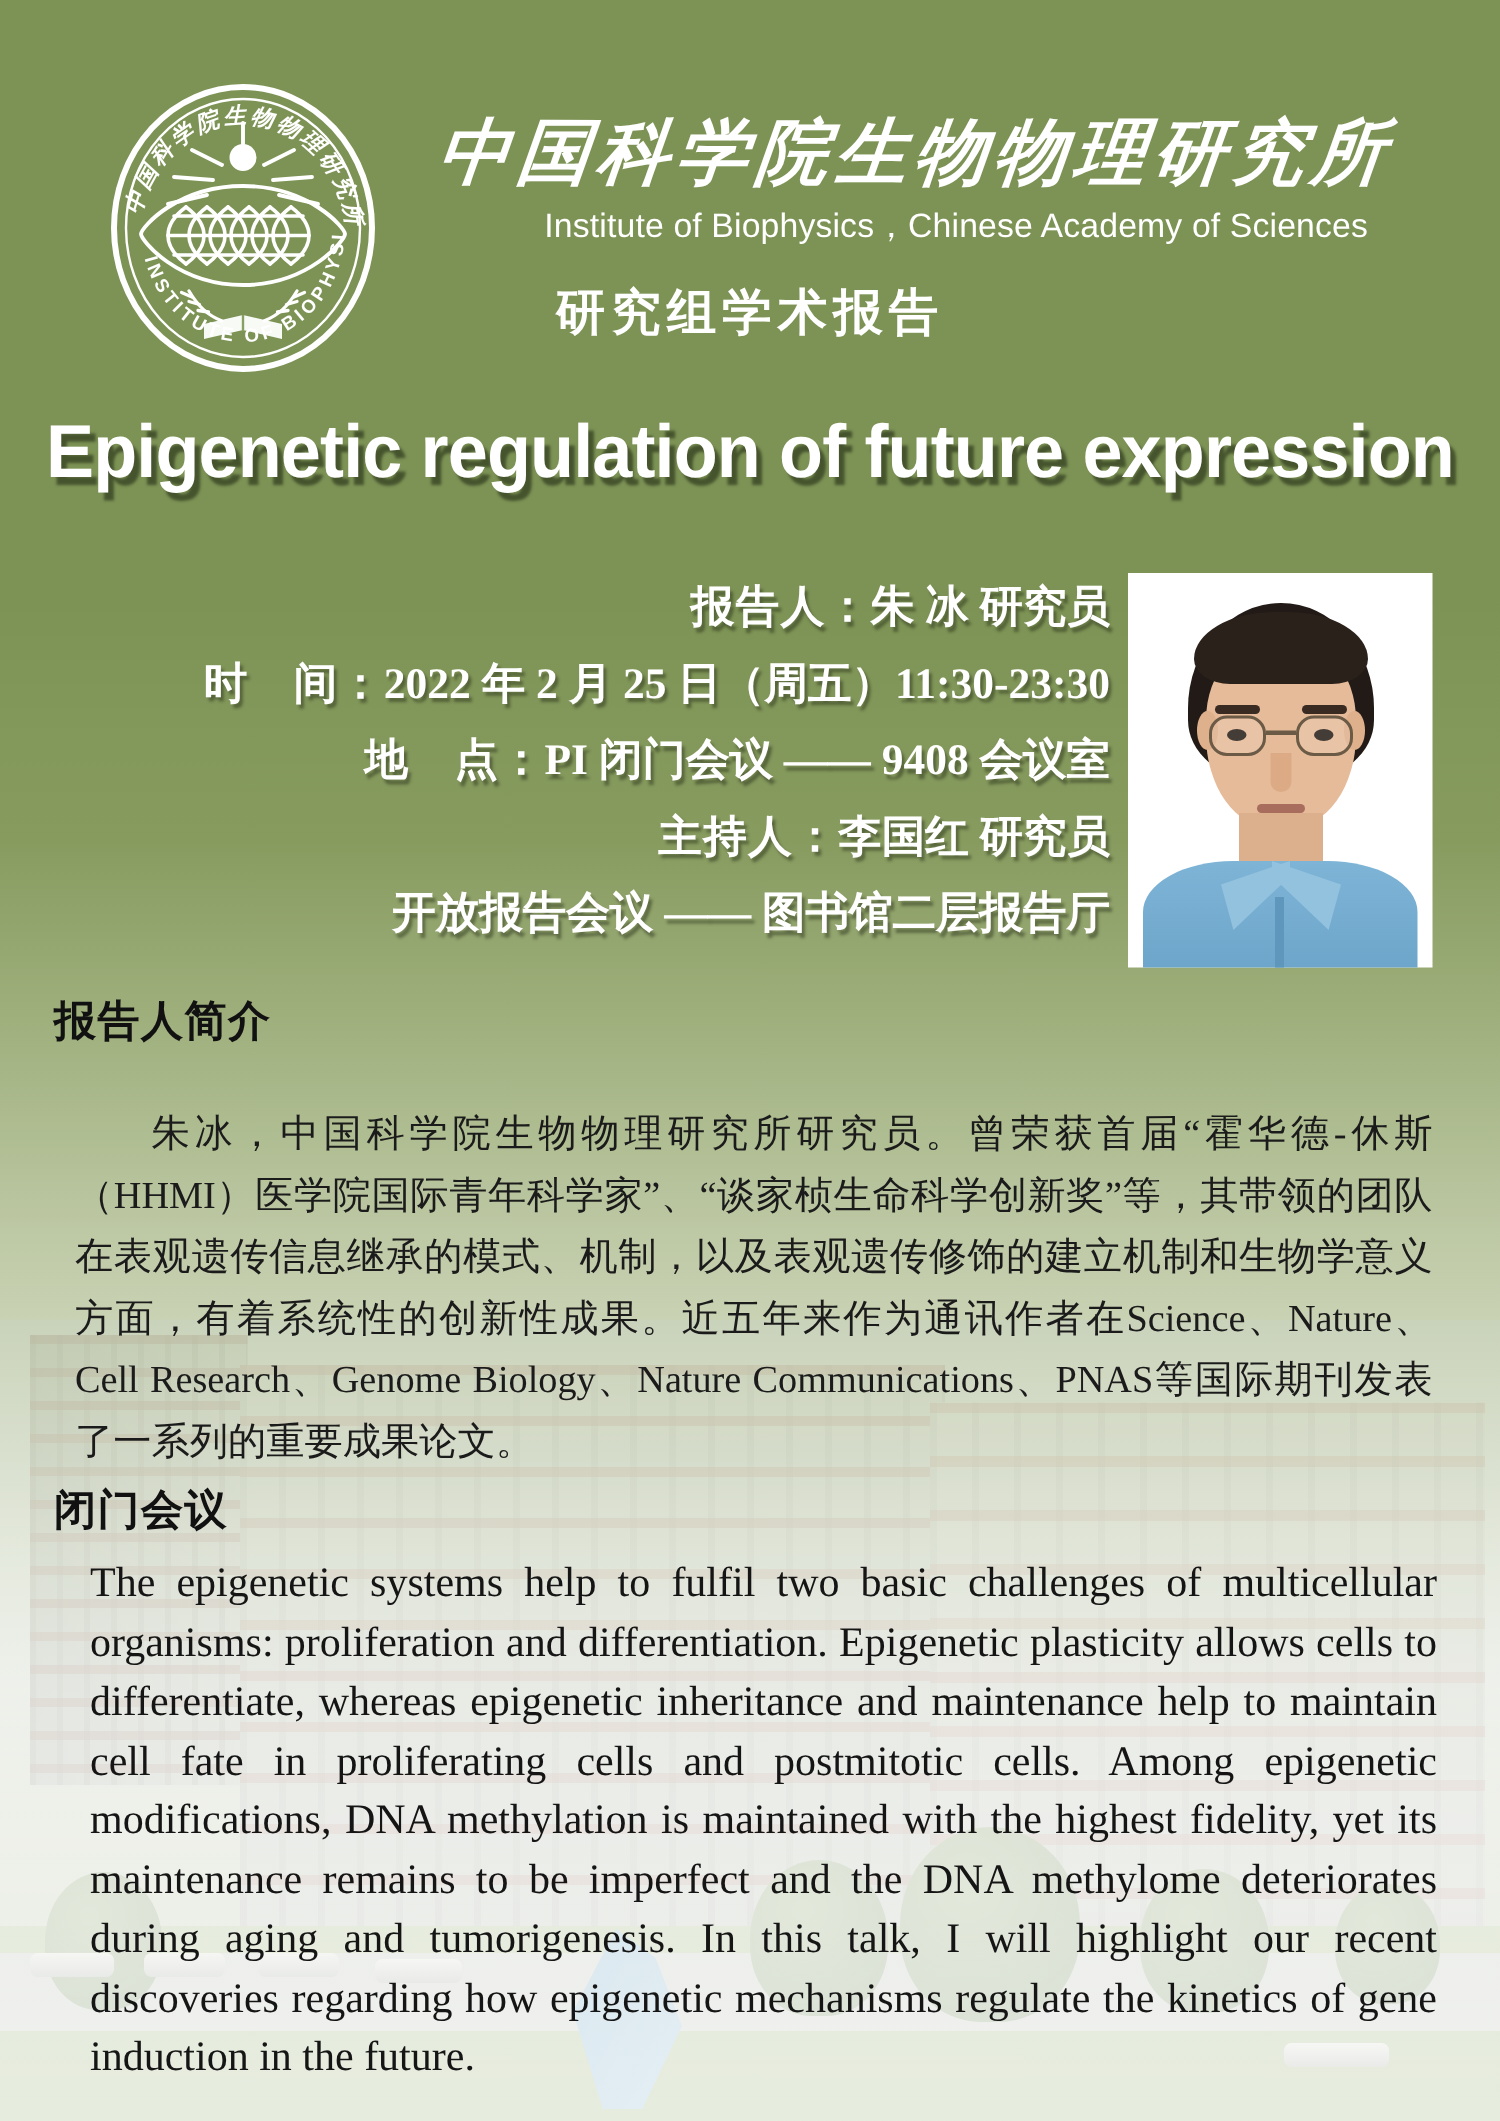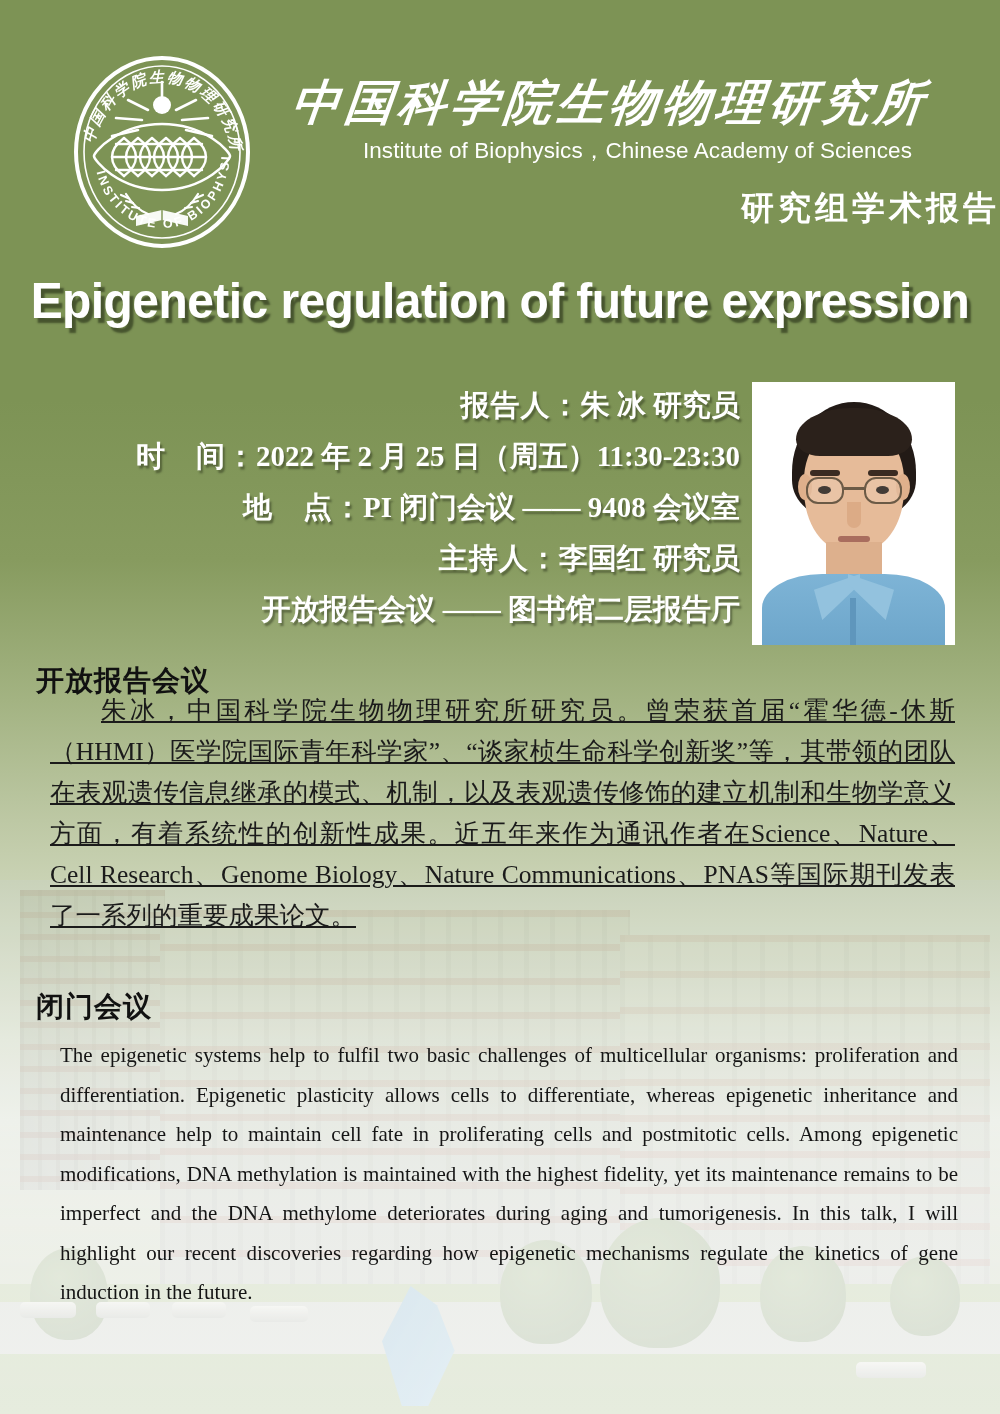--- a/index.html
+++ b/index.html
@@ -120,21 +120,21 @@
   #org-name-en {
     margin-top: 6px;
     font-size: 22.5px;
     color: #ffffff;
     letter-spacing: 0.1px;
     text-align: right;
     white-space: nowrap;
   }
   #series-label {
     position: absolute; left: 0; top: 186px; width: 1000px;
-    text-align: right;
+    text-align: center;
     font-size: 33px;
     font-weight: 700;
     letter-spacing: 4px;
     color: #ffffff;
   }
 
   
   #talk-title {
     position: absolute; left: 0; top: 272px; width: 1000px;
     text-align: center;
@@ -247,35 +247,34 @@
     position: absolute;
     font-size: 28px;
     font-weight: 700;
     color: #111111;
     letter-spacing: 1px;
   }
   #bio-heading { left: 36px; top: 662px; }
   #abstract-heading { left: 36px; top: 988px; }
 
   #bio-body {
-    position: absolute; left: 50px; top: 690px; width: 905px;
+    position: absolute; left: 50px; top: 735px; width: 905px;
     font-family: "Liberation Serif", "DejaVu Serif", serif;
     font-size: 25.5px;
     line-height: 41px;
     color: #1b1b1b;
     text-align: justify;
     text-indent: 2em;
     text-justify: inter-character;
-    text-decoration: underline;
   }
 
   #abstract-body {
     position: absolute; left: 60px; top: 1036px; width: 898px;
     font-family: "Liberation Serif", "DejaVu Serif", serif;
-    font-size: 21px;
+    font-size: 28px;
     line-height: 39.5px;
     color: #151515;
     text-align: justify;
   }
 </style>
 </head>
 <body>
 
 <div id="poster">
 
@@ -393,19 +392,19 @@
       <div class="nose"></div>
       <div class="mouth"></div>
       <div class="neck"></div>
       <div class="shirt"></div>
       <div class="collar-l"></div>
       <div class="collar-r"></div>
       <div class="placket"></div>
     </div>
   </div>
 
-  <div class="section-heading" id="bio-heading">开放报告会议</div>
+  <div class="section-heading" id="bio-heading">报告人简介</div>
   <div id="bio-body">朱冰，中国科学院生物物理研究所研究员。曾荣获首届“霍华德-休斯（HHMI）医学院国际青年科学家”、“谈家桢生命科学创新奖”等，其带领的团队在表观遗传信息继承的模式、机制，以及表观遗传修饰的建立机制和生物学意义方面，有着系统性的创新性成果。近五年来作为通讯作者在Science、Nature、Cell Research、Genome Biology、Nature Communications、PNAS等国际期刊发表了一系列的重要成果论文。</div>
 
   <div class="section-heading" id="abstract-heading">闭门会议</div>
   <div id="abstract-body">The epigenetic systems help to fulfil two basic challenges of multicellular organisms: proliferation and differentiation. Epigenetic plasticity allows cells to differentiate, whereas epigenetic inheritance and maintenance help to maintain cell fate in proliferating cells and postmitotic cells. Among epigenetic modifications, DNA methylation is maintained with the highest fidelity, yet its maintenance remains to be imperfect and the DNA methylome deteriorates during aging and tumorigenesis. In this talk, I will highlight our recent discoveries regarding how epigenetic mechanisms regulate the kinetics of gene induction in the future.</div>
 
 </div>
 
 </body></html>

